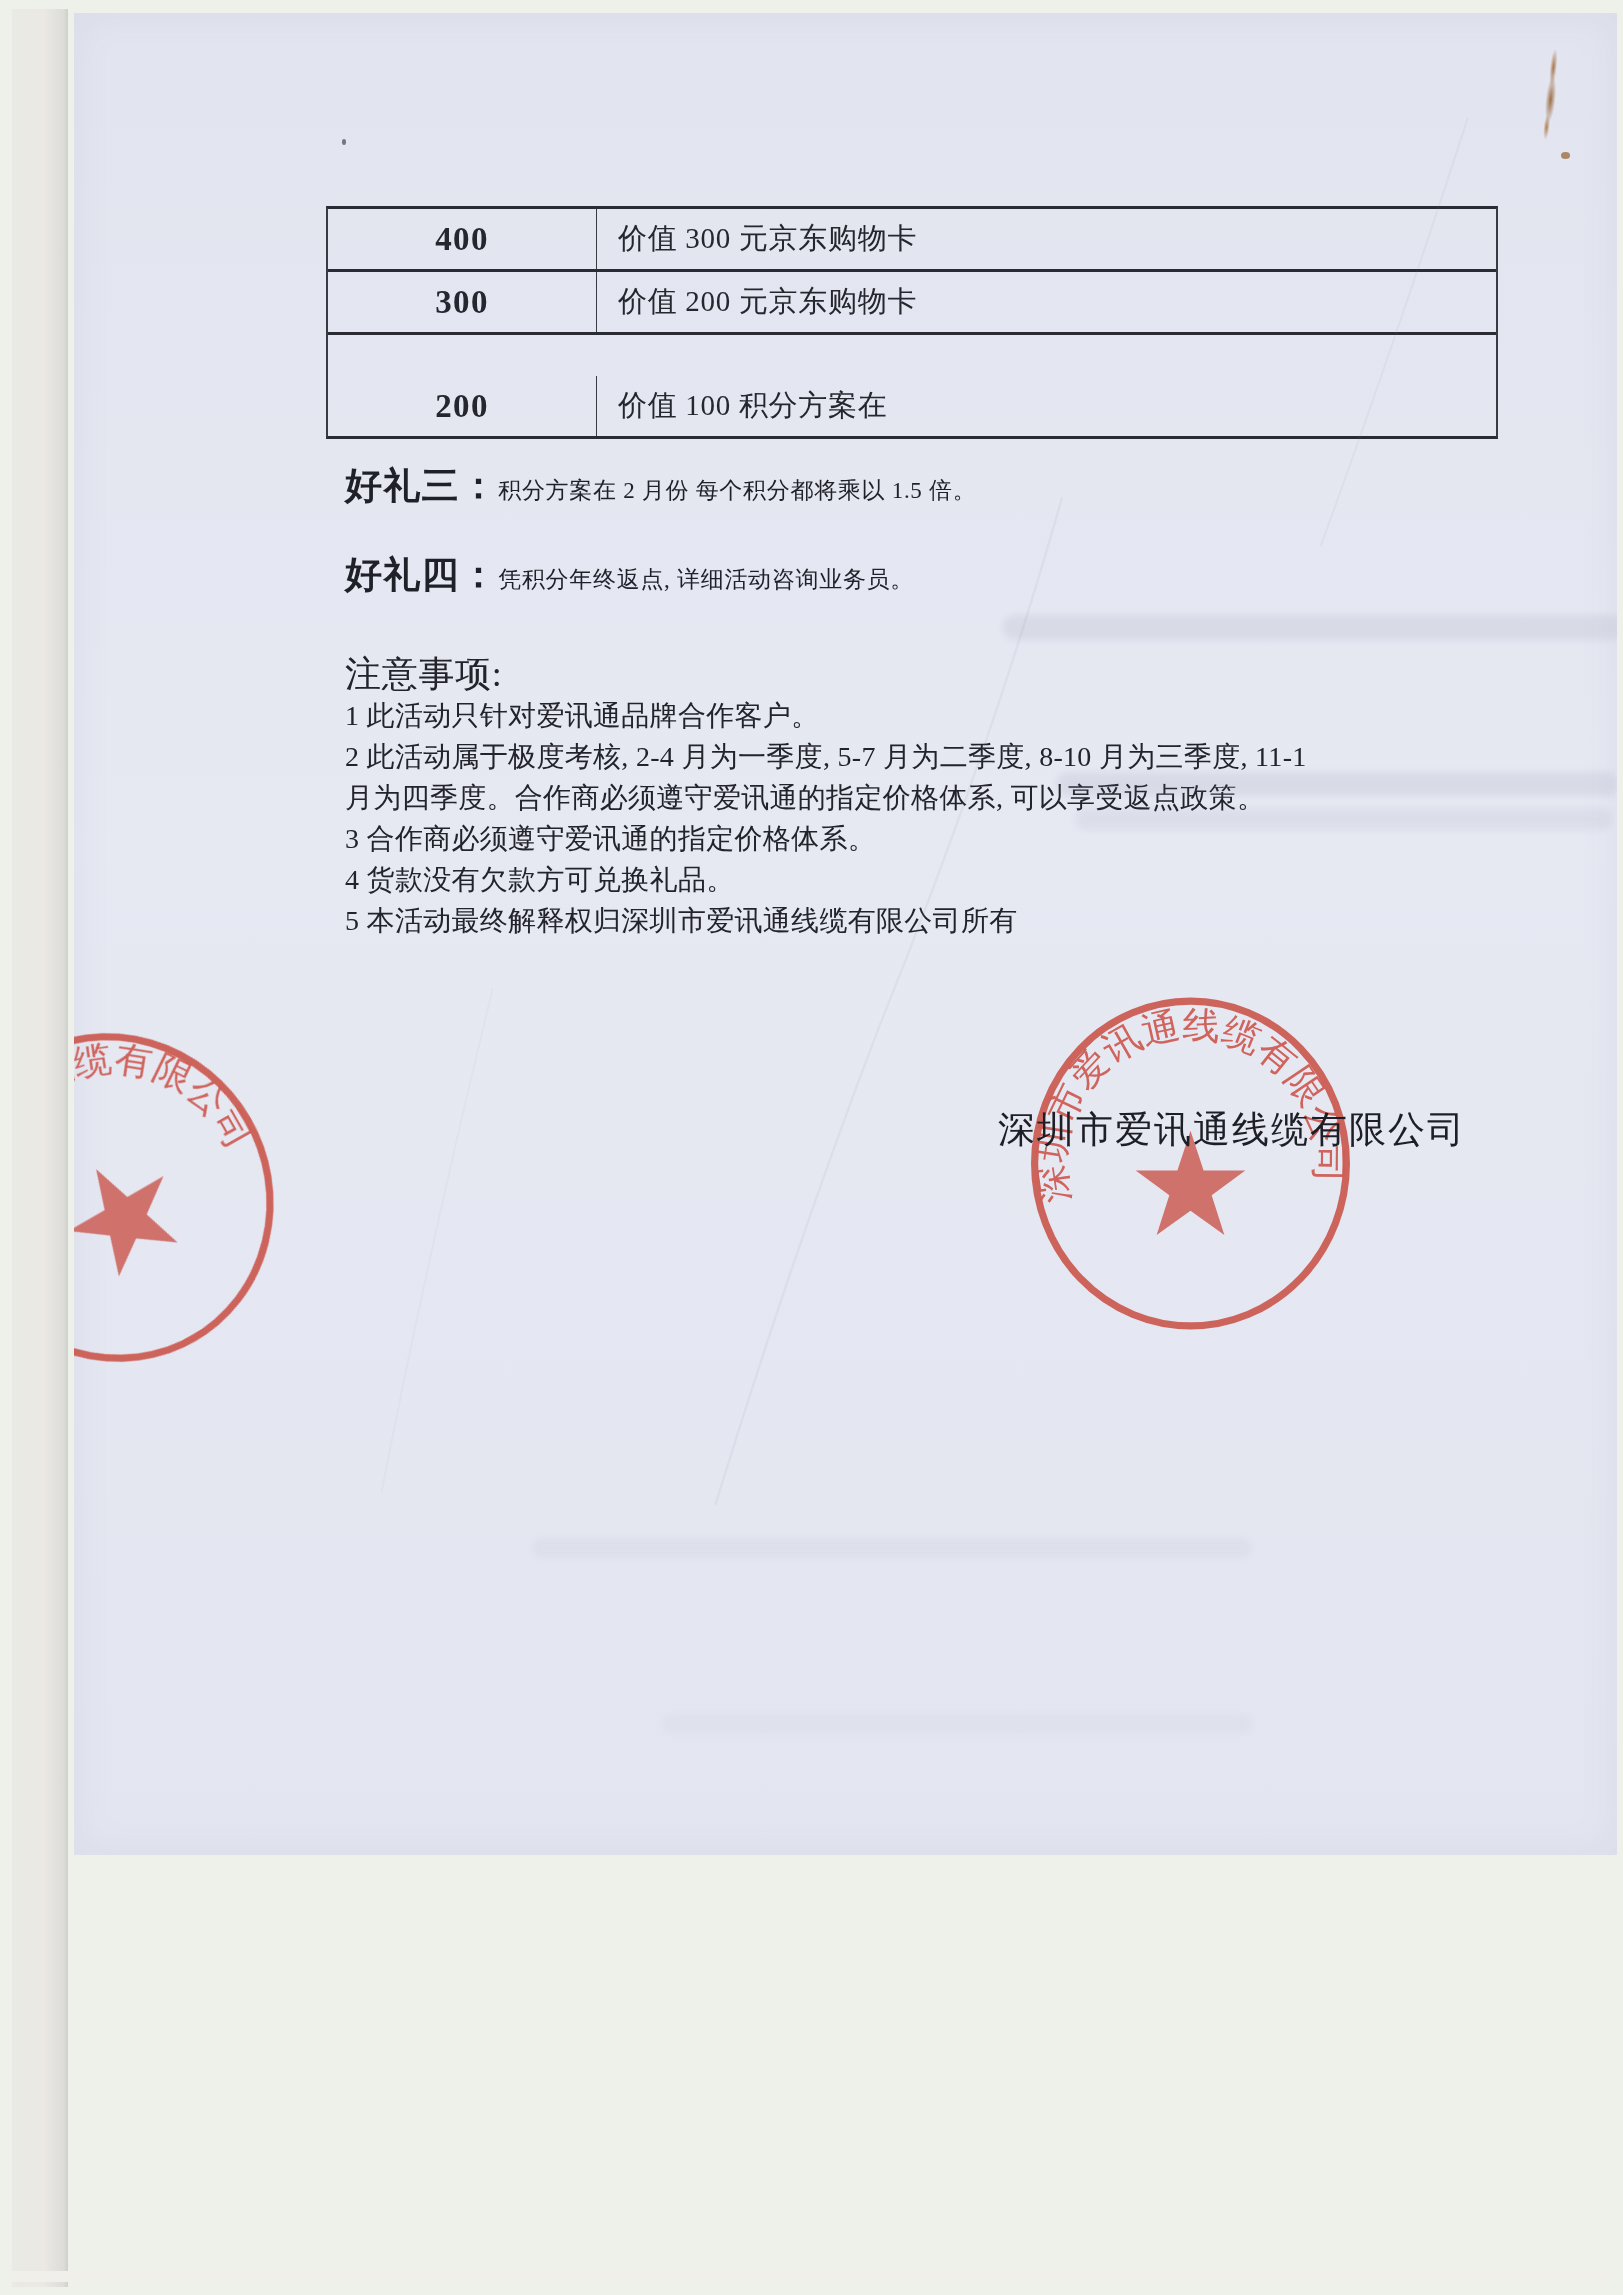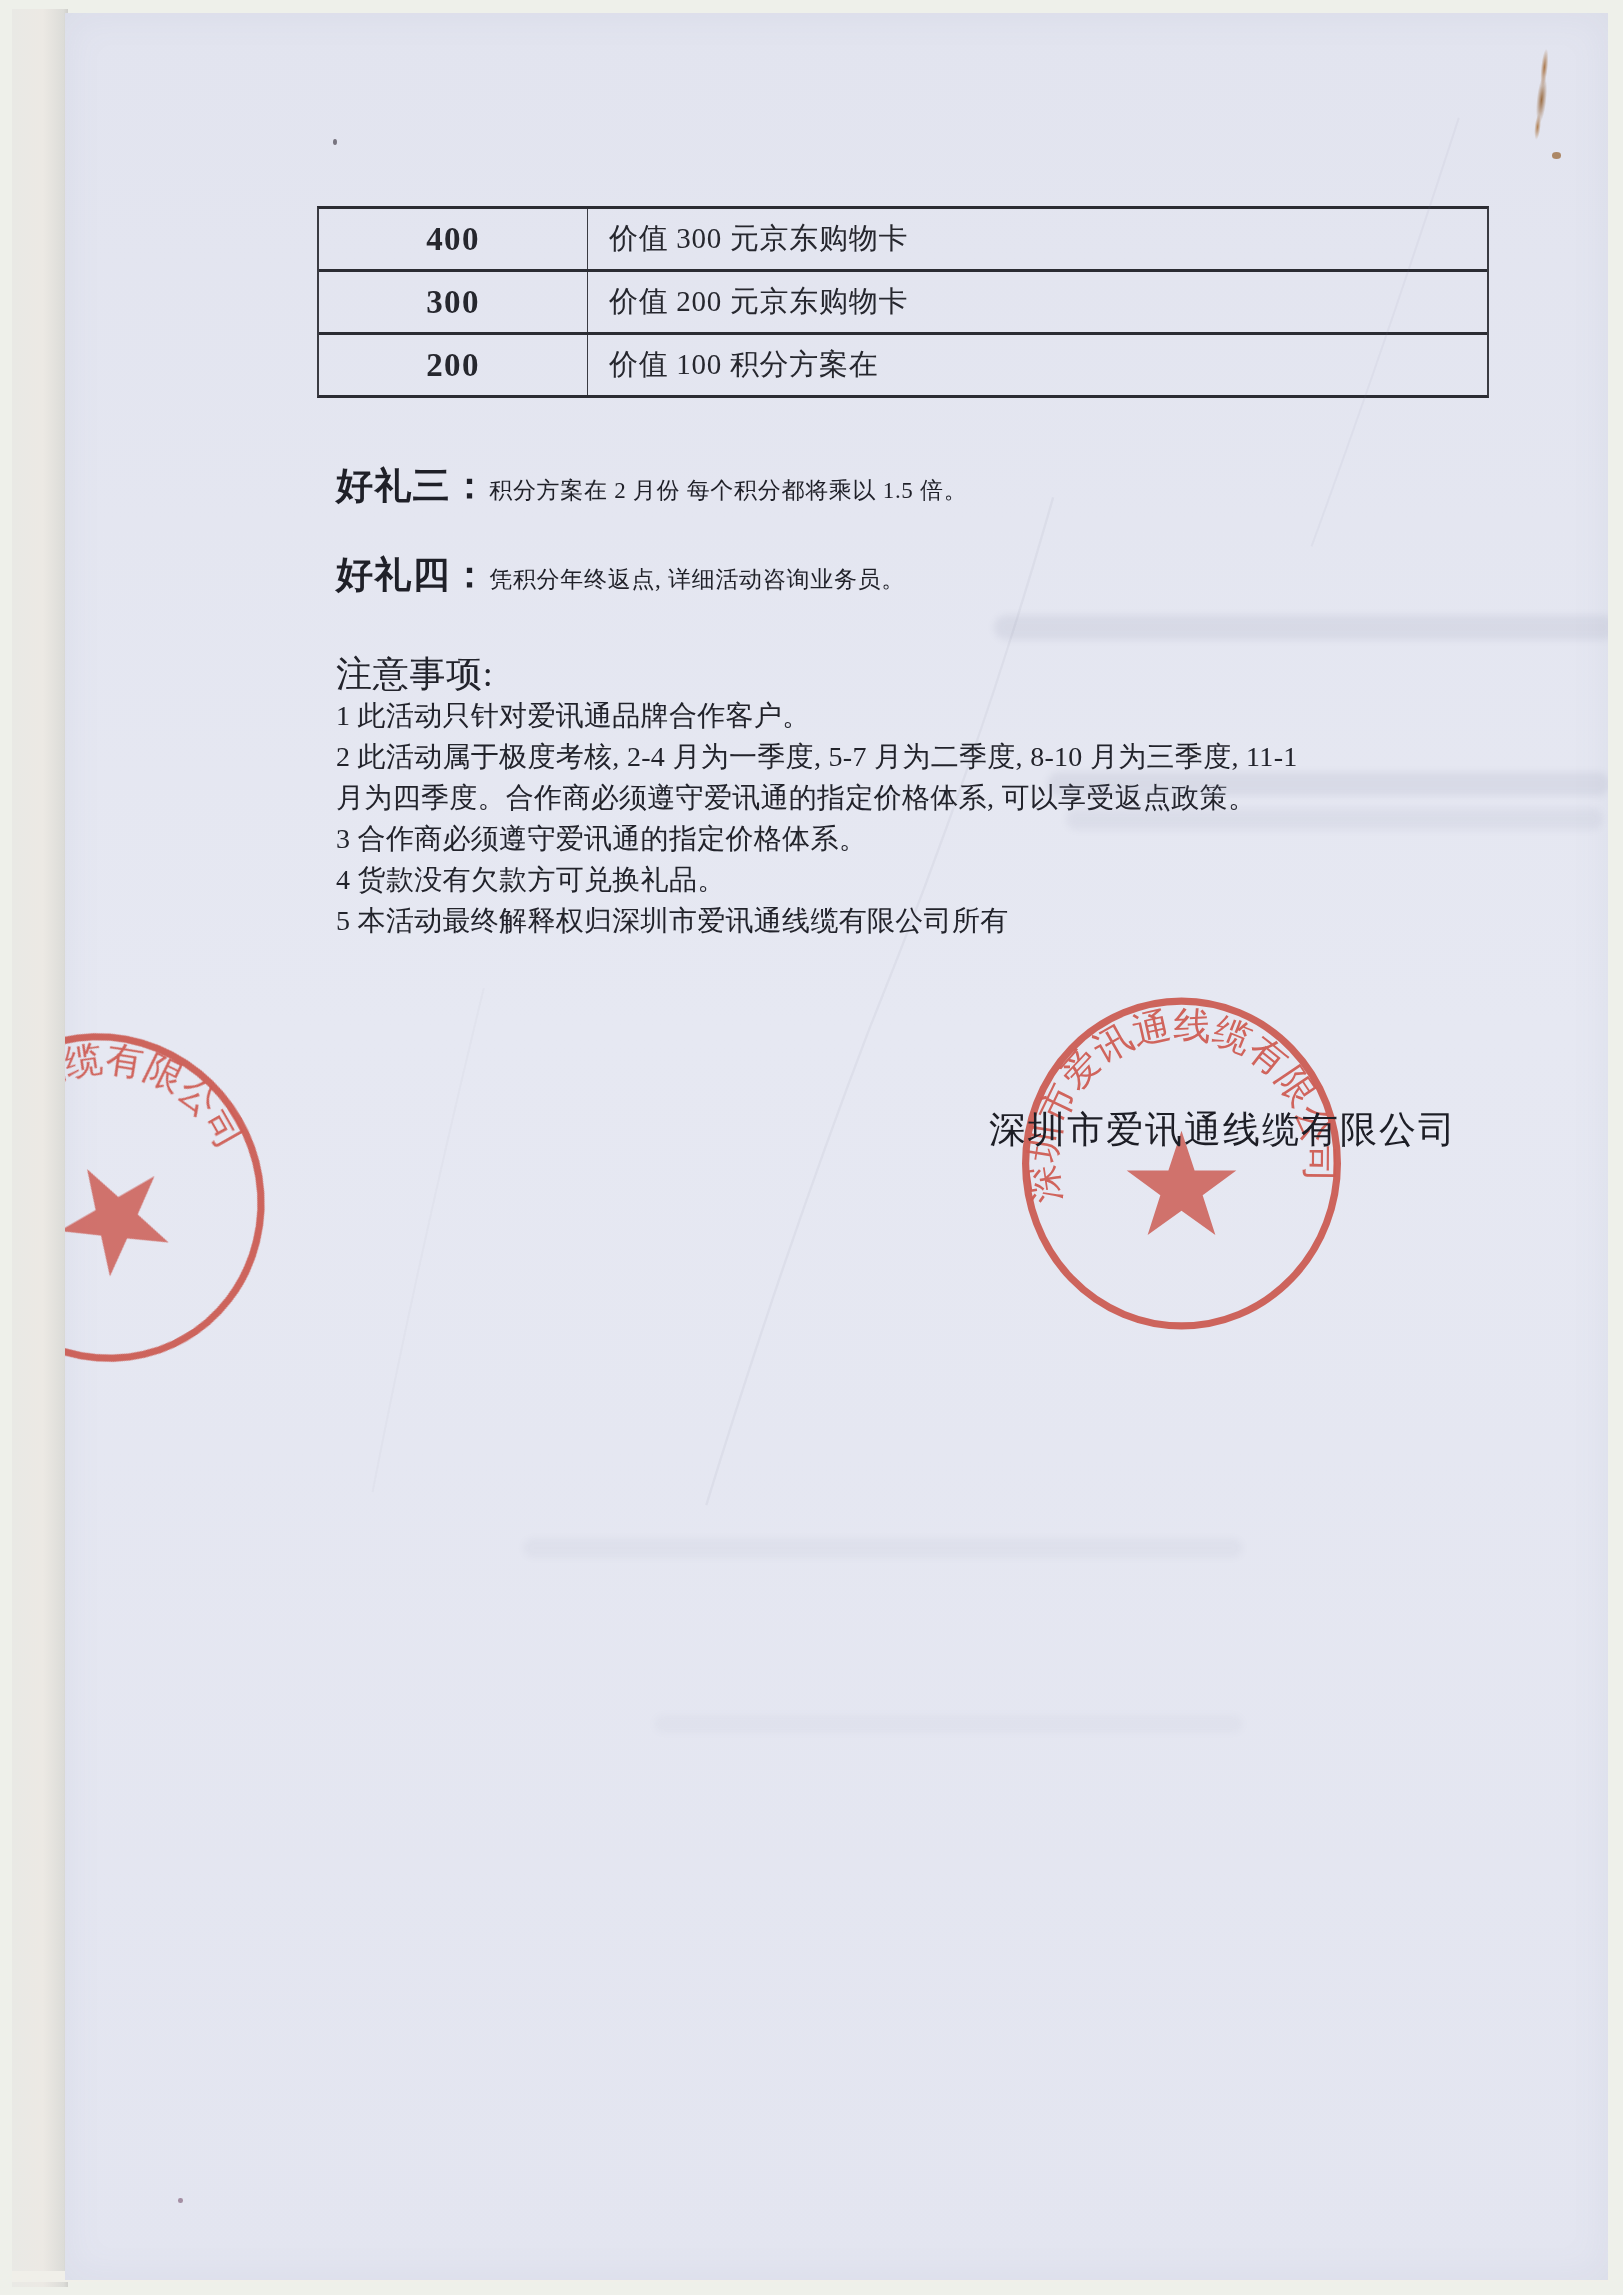--- a/index.html
+++ b/index.html
@@ -17,39 +17,39 @@
     position:absolute;left:11.8px;top:9.2px;width:56px;height:2278px;
     background:linear-gradient(90deg,#e9e9e5 0%,#ece9e4 55%,#dcdcd8 92%,#cfcfcb 100%);
   }
   .bottom-edge{
     position:absolute;left:11.8px;top:2271px;width:1597px;height:10.5px;
     background:#f0efe9;
   }
 
   
   .paper{
-    position:absolute;left:65px;top:13px;width:1543px;height:2267px;
+    position:absolute;left:74px;top:13px;width:1543px;height:1842px;
     background:linear-gradient(180deg,#e2e4ef 0%,#e6e8f2 45%,#e3e5f0 100%);
     overflow:hidden;
     box-shadow:inset 0 0 39px rgba(120,125,150,0.08);
     color:#23242c;
   }
 
   
   .prize-table{
     position:absolute;left:252px;top:193px;width:1168px;
     border-top:3.9px solid #2b2c33;
     border-bottom:3.3px solid #2b2c33;
     border-left:2px solid #3a3b42;
     border-right:2px solid #3a3b42;
   }
   .prize-row{
     display:flex;height:60px;border-bottom:3.3px solid #2b2c33;
   }
-  .prize-row:last-child{border-bottom:none;}
+  .prize-row:last-child{border-bottom:none;margin-top:41px;}
   .cell-points{
     width:268px;border-right:1.3px solid #3a3b42;
     display:flex;align-items:center;justify-content:center;
     font-size:33px;font-weight:bold;letter-spacing:1.3px;color:#26272e;
   }
   .cell-gift{
     flex:1;display:flex;align-items:center;padding-left:21px;
     font-size:29px;color:#26272e;letter-spacing:0.7px;
   }
 

